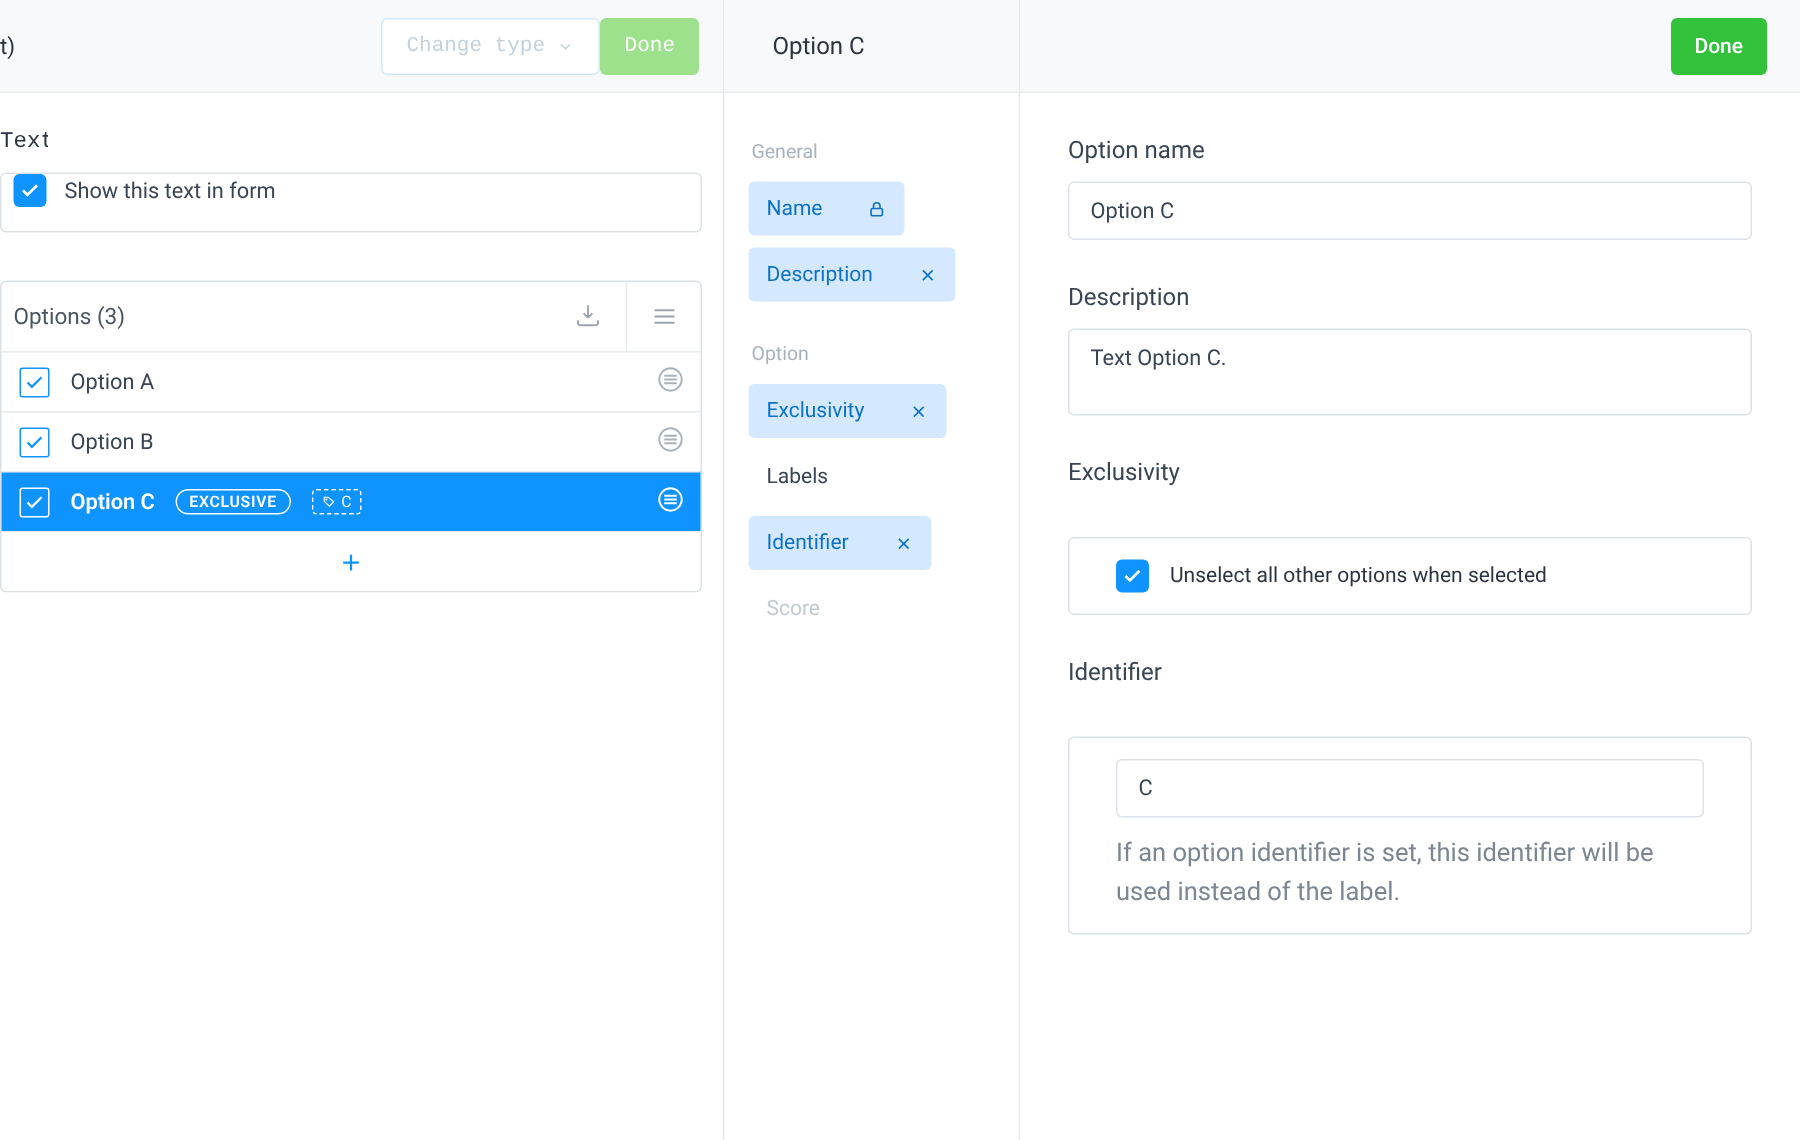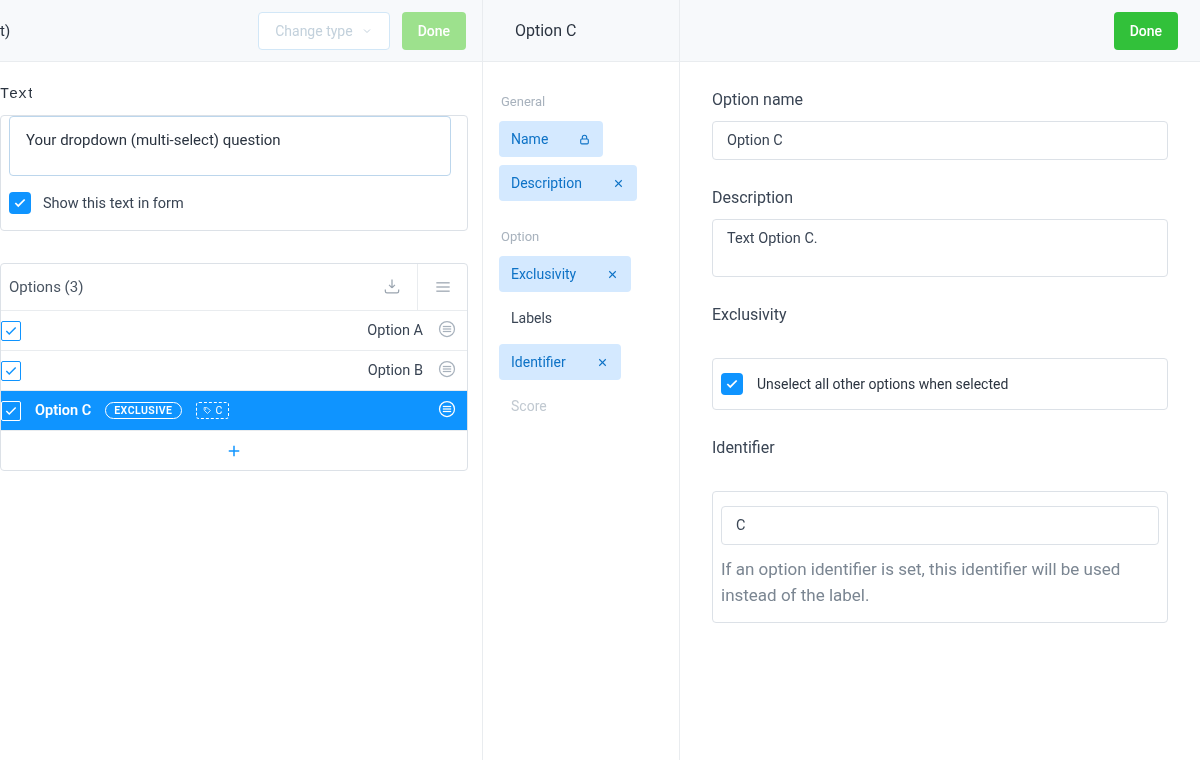--- a/index.html
+++ b/index.html
@@ -51,22 +51,22 @@
   .left-header .title-frag {
     color: var(--text);
     font-size: 15px;
     margin-left: 0;
     overflow: hidden;
     white-space: nowrap;
     width: 14px;
   }
   .left-header .actions {
     display: flex;
-    gap: 12px;
     align-items: flex-end;
+    font-family: Liberation Mono, monospace;
   }
   .btn {
     border-radius: 4px;
     padding: 0 16px;
     height: 38px;
     display: inline-flex;
     align-items: center;
     justify-content: center;
     font-size: 14px;
     cursor: pointer;
@@ -137,21 +137,20 @@
     flex: 0 0 22px;
   }
   .checkbox.checked { background: var(--blue); }
   .checkbox svg { stroke: #fff; width: 14px; height: 14px; }
 
   .options-card {
     border: 1px solid var(--border);
     border-radius: 4px;
     margin-top: 32px;
     margin-left: 0;
-    text-align: right;
   }
   .options-head {
     display: flex;
     align-items: center;
     justify-content: space-between;
     padding: 0 0 0 8px;
     height: 46px;
   }
   .options-head .title { color: #4a5562; font-size: 15px; }
   .options-head .icons {
@@ -168,21 +167,21 @@
     cursor: pointer;
   }
   .options-head .ibtn:first-child { border-left: none; }
   .options-head svg { stroke: #9aa4af; width: 20px; height: 20px; }
 
   .opt-row {
     display: flex;
     align-items: center;
     height: 40px;
     border-top: 1px solid var(--border-light);
-    padding: 0 10px 0 0;
+    padding: 0 10px 0 12px;
     gap: 14px;
     cursor: pointer;
   }
   .opt-row .cb {
     width: 20px; height: 20px;
     border: 1.5px solid var(--blue);
     border-radius: 2px;
     display: flex;
     align-items: center;
     justify-content: center;
@@ -318,21 +317,21 @@
     color: #3a4554;
     font-family: inherit;
   }
   .textarea {
     min-height: 58px;
     resize: none;
   }
   .panel {
     border: 1px solid var(--border);
     border-radius: 4px;
-    padding: 14px 8px;
+    padding: 14px 31px;
     display: flex;
     align-items: center;
     gap: 14px;
     margin-top: 34px;
   }
   .panel.col { flex-direction: column; align-items: stretch; gap: 12px; }
   .hint {
     font-size: 17px;
     color: var(--text-muted);
     line-height: 1.5;
@@ -355,21 +354,20 @@
         </div>
         <div class="btn btn-green-light">
           <span>Done</span>
         </div>
       </div>
     </div>
 
     <div class="left-body">
       <div class="section-label" style="margin-left:0; width:32px; overflow:hidden; white-space:nowrap;">Text</div>
       <div class="text-card">
-        <div class="ql-input">Your dropdown (multi-select) question</div>
         <div class="check-row">
           <span class="checkbox checked">
             <svg viewBox="0 0 24 24" fill="none" stroke-width="3">
                 <polyline points="20 6 9 17 4 12"></polyline>
               </svg>
           </span>
           <span>Show this text in form</span>
         </div>
       </div>
 

